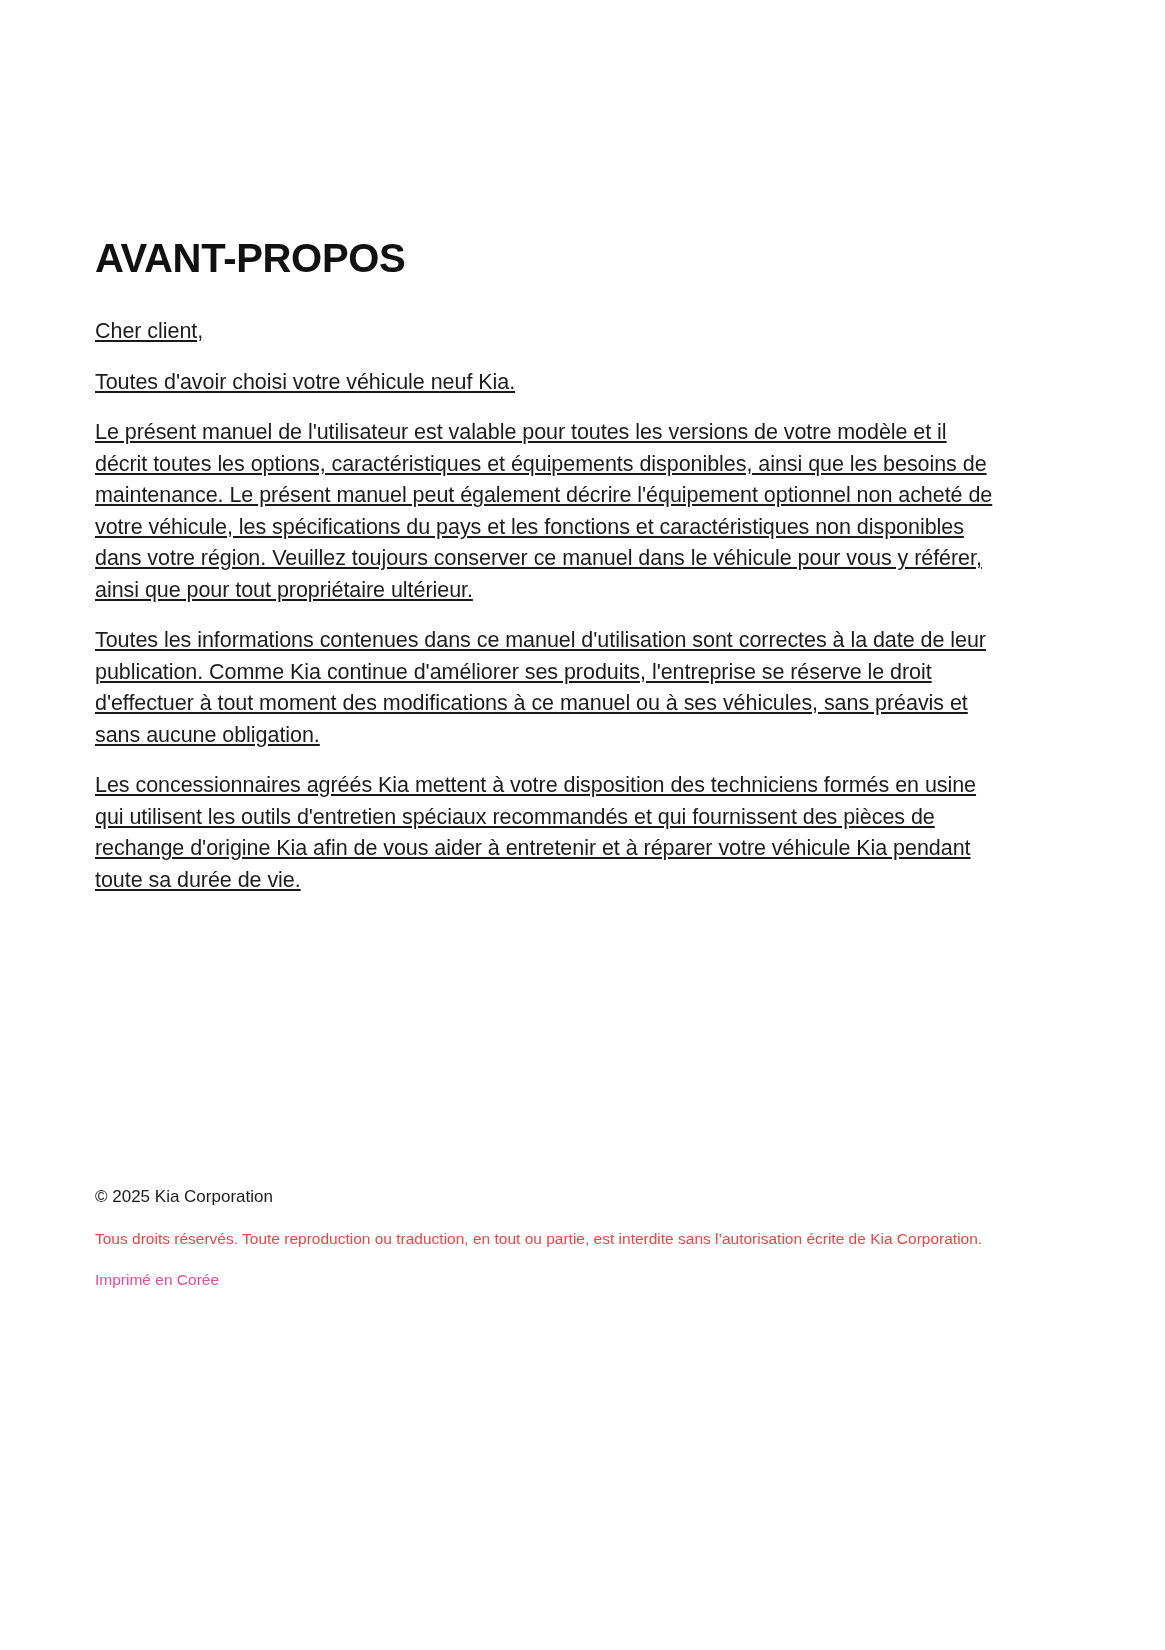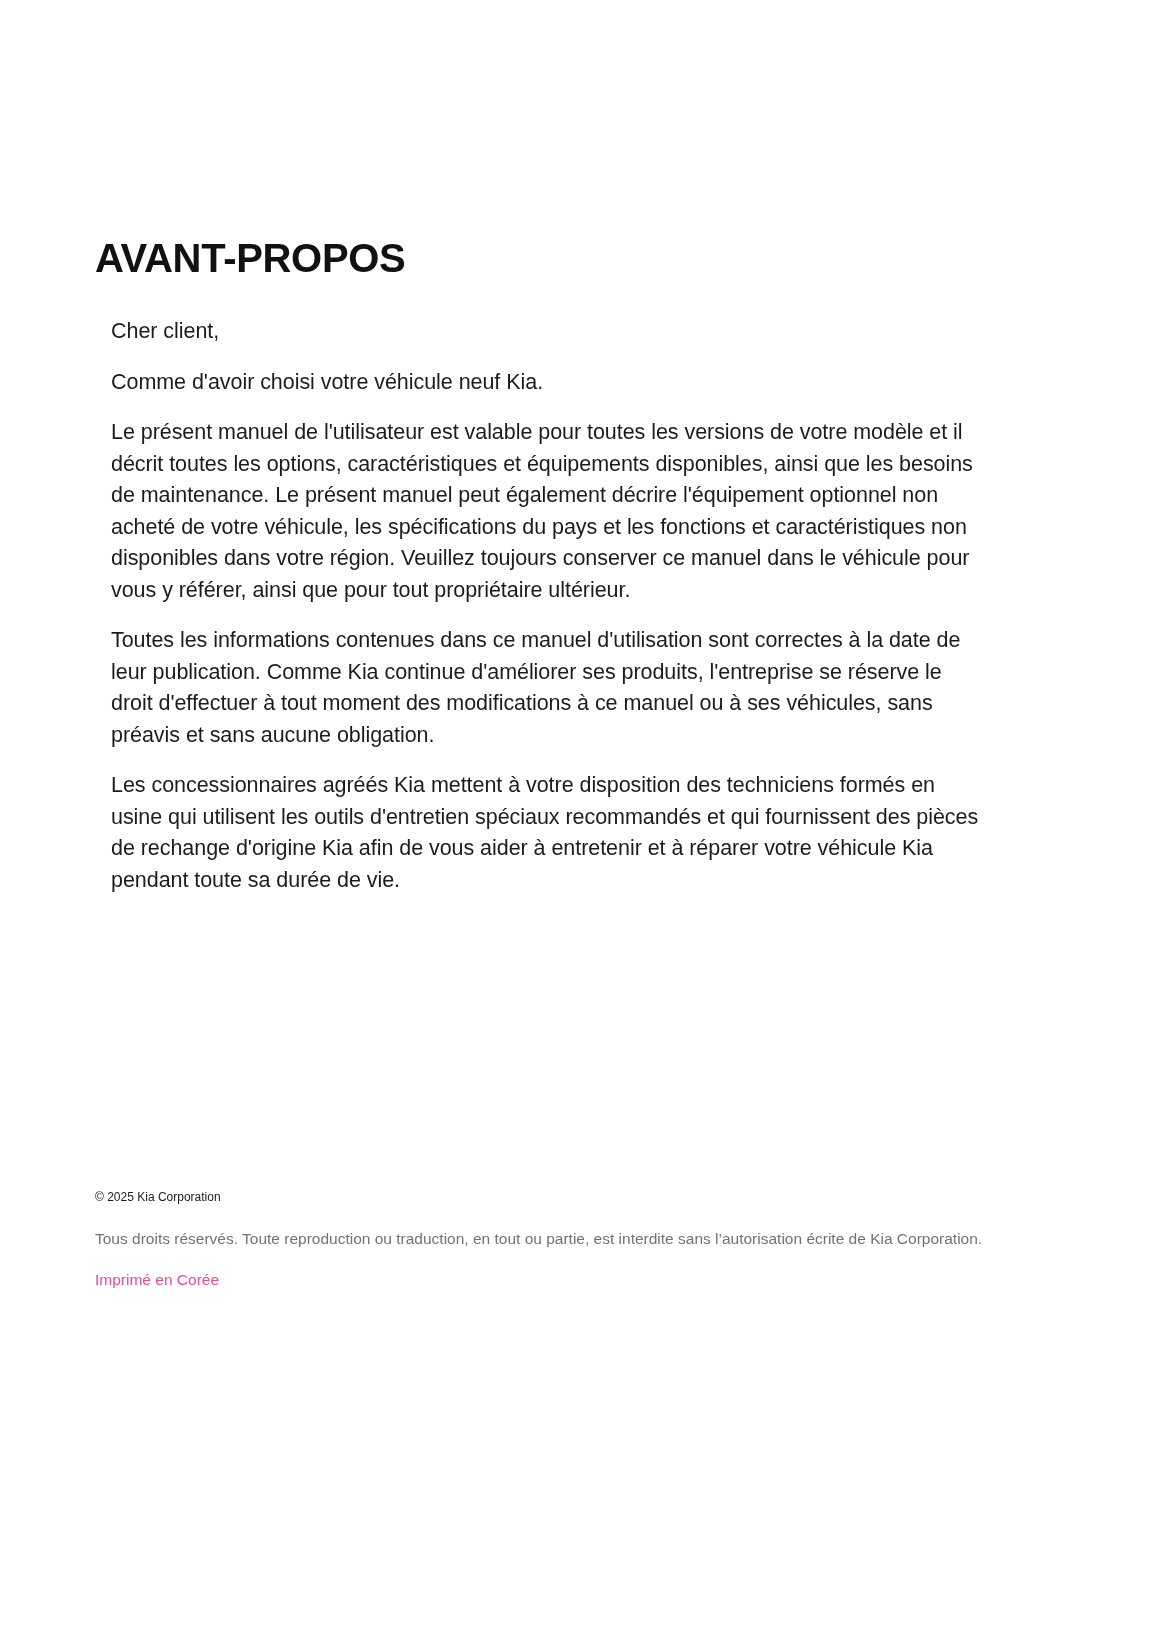--- a/index.html
+++ b/index.html
@@ -30,71 +30,72 @@
   }
   .page-title {
     font-size: 40px;
     font-weight: 700;
     letter-spacing: -0.3px;
     line-height: 1.1;
     margin: 0 0 36px 0;
     color: #111111;
   }
   .body-list {
-    margin: 16px;
+    margin: 0;
     padding: 0;
     list-style: none;
+    text-decoration: underline;
   }
   .para {
     font-size: 21.5px;
     line-height: 31.5px;
     margin: 0 0 19px 0;
     color: #1c1c1c;
     letter-spacing: -0.05px;
   }
   .para:last-child {
     margin-bottom: 0;
   }
   .footer {
     position: absolute;
     left: 95px;
     top: 1186px;
     width: 908px;
   }
   .footer-copyright {
-    font-size: 12px;
+    font-size: 17px;
     line-height: 22px;
     margin: 0 0 19px 0;
     color: #1c1c1c;
   }
   .footer-rights {
     font-size: 15.5px;
     line-height: 23px;
     margin: 0 0 19px 0;
-    color: #737373;
+    color: #ef4444;
   }
   .footer-printed {
     font-size: 15.5px;
     line-height: 22px;
     margin: 0;
     color: #ec4899;
   }
 </style>
 </head>
 <body>
 
 <div class="page">
 
   <div class="content">
 
     <h1 class="page-title">AVANT-PROPOS</h1>
 
     <div class="body-list">
       <p class="para">Cher client,</p>
-      <p class="para">Comme d'avoir choisi votre véhicule neuf Kia.</p>
+      <p class="para">Toutes d'avoir choisi votre véhicule neuf Kia.</p>
       <p class="para">Le présent manuel de l'utilisateur est valable pour toutes les versions de votre modèle et il décrit toutes les options, caractéristiques et équipements disponibles, ainsi que les besoins de maintenance. Le présent manuel peut également décrire l'équipement optionnel non acheté de votre véhicule, les spécifications du pays et les fonctions et caractéristiques non disponibles dans votre région. Veuillez toujours conserver ce manuel dans le véhicule pour vous y référer, ainsi que pour tout propriétaire ultérieur.</p>
       <p class="para">Toutes les informations contenues dans ce manuel d'utilisation sont correctes à la date de leur publication. Comme Kia continue d'améliorer ses produits, l'entreprise se réserve le droit d'effectuer à tout moment des modifications à ce manuel ou à ses véhicules, sans préavis et sans aucune obligation.</p>
       <p class="para">Les concessionnaires agréés Kia mettent à votre disposition des techniciens formés en usine qui utilisent les outils d'entretien spéciaux recommandés et qui fournissent des pièces de rechange d'origine Kia afin de vous aider à entretenir et à réparer votre véhicule Kia pendant toute sa durée de vie.</p>
     </div>
 
   </div>
 
   <div class="footer">
     <p class="footer-copyright">© 2025 Kia Corporation</p>
     <p class="footer-rights">Tous droits réservés. Toute reproduction ou traduction, en tout ou partie, est interdite sans l’autorisation écrite de Kia Corporation.</p>

